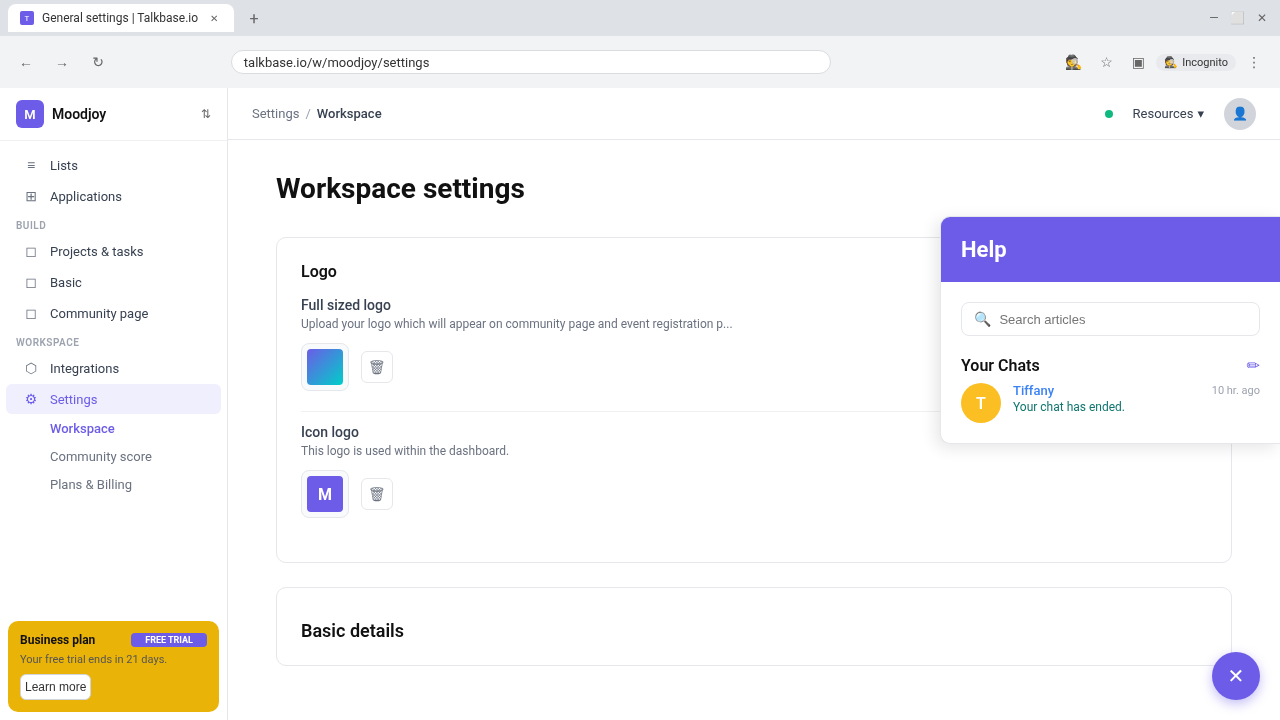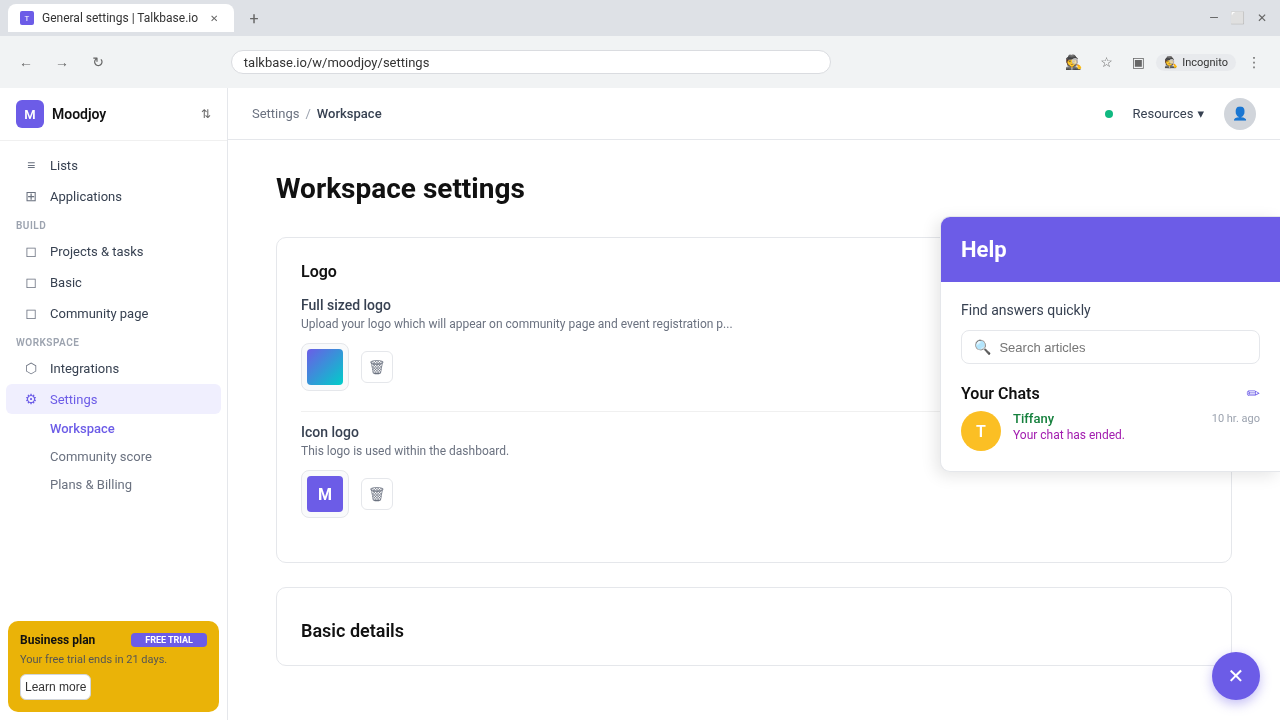--- a/index.html
+++ b/index.html
@@ -85,23 +85,23 @@
     .search-icon { color: #9ca3af; font-size: 14px; }
     .search-input { border: none; outline: none; font-size: 13px; color: #374151; width: 100%; background: transparent; }
     .chats-section { margin-top: 20px; }
     .chats-header { display: flex; align-items: center; justify-content: space-between; margin-bottom: 8px; }
     .chats-title { font-size: 16px; font-weight: 600; color: #111; }
     .new-chat-btn { color: #6c5ce7; cursor: pointer; font-size: 16px; }
     .chat-item { display: flex; gap: 12px; align-items: flex-start; }
     .chat-avatar { width: 40px; height: 40px; border-radius: 50%; background: #fbbf24; display: flex; align-items: center; justify-content: center; font-size: 16px; color: white; font-weight: 600; flex-shrink: 0; overflow: hidden; }
     .chat-content { flex: 1; }
     .chat-meta { display: flex; justify-content: space-between; align-items: center; margin-bottom: 2px; }
-    .chat-name { font-size: 13px; font-weight: 500; color: #15803d; }
+    .chat-name { font-size: 13px; font-weight: 500; color: #3b82f6; }
     .chat-time { font-size: 11px; color: #9ca3af; }
-    .chat-preview { font-size: 12px; color: #a21caf; }
+    .chat-preview { font-size: 12px; color: #0f766e; }
 
     
     .close-fab { position: absolute; bottom: 20px; right: 20px; width: 48px; height: 48px; background: #6c5ce7; border-radius: 50%; display: flex; align-items: center; justify-content: center; cursor: pointer; box-shadow: 0 4px 12px rgba(108,92,231,0.4); color: white; font-size: 20px; z-index: 200; }
 
     .divider { border: none; border-top: 1px solid #f0f0f0; margin: 12px 0; }
   </style>
 </head>
 <body>
 
 <div class="browser-chrome">
@@ -257,21 +257,20 @@
         <h2 class="basic-details-title">Basic details</h2>
       </div>
     </div>
   </div>
 
   <div class="help-panel">
     <div class="help-header">
       <h2 class="help-title">Help</h2>
     </div>
     <div class="help-body">
-      <p class="help-find-text">Find answers quickly</p>
       <div class="help-search">
         <span class="search-icon">🔍</span>
         <input class="search-input" type="text" placeholder="Search articles" style="">
       </div>
 
       <div class="chats-section">
         <div class="chats-header">
           <span class="chats-title">Your Chats</span>
           <span class="new-chat-btn">✏</span>
         </div>

